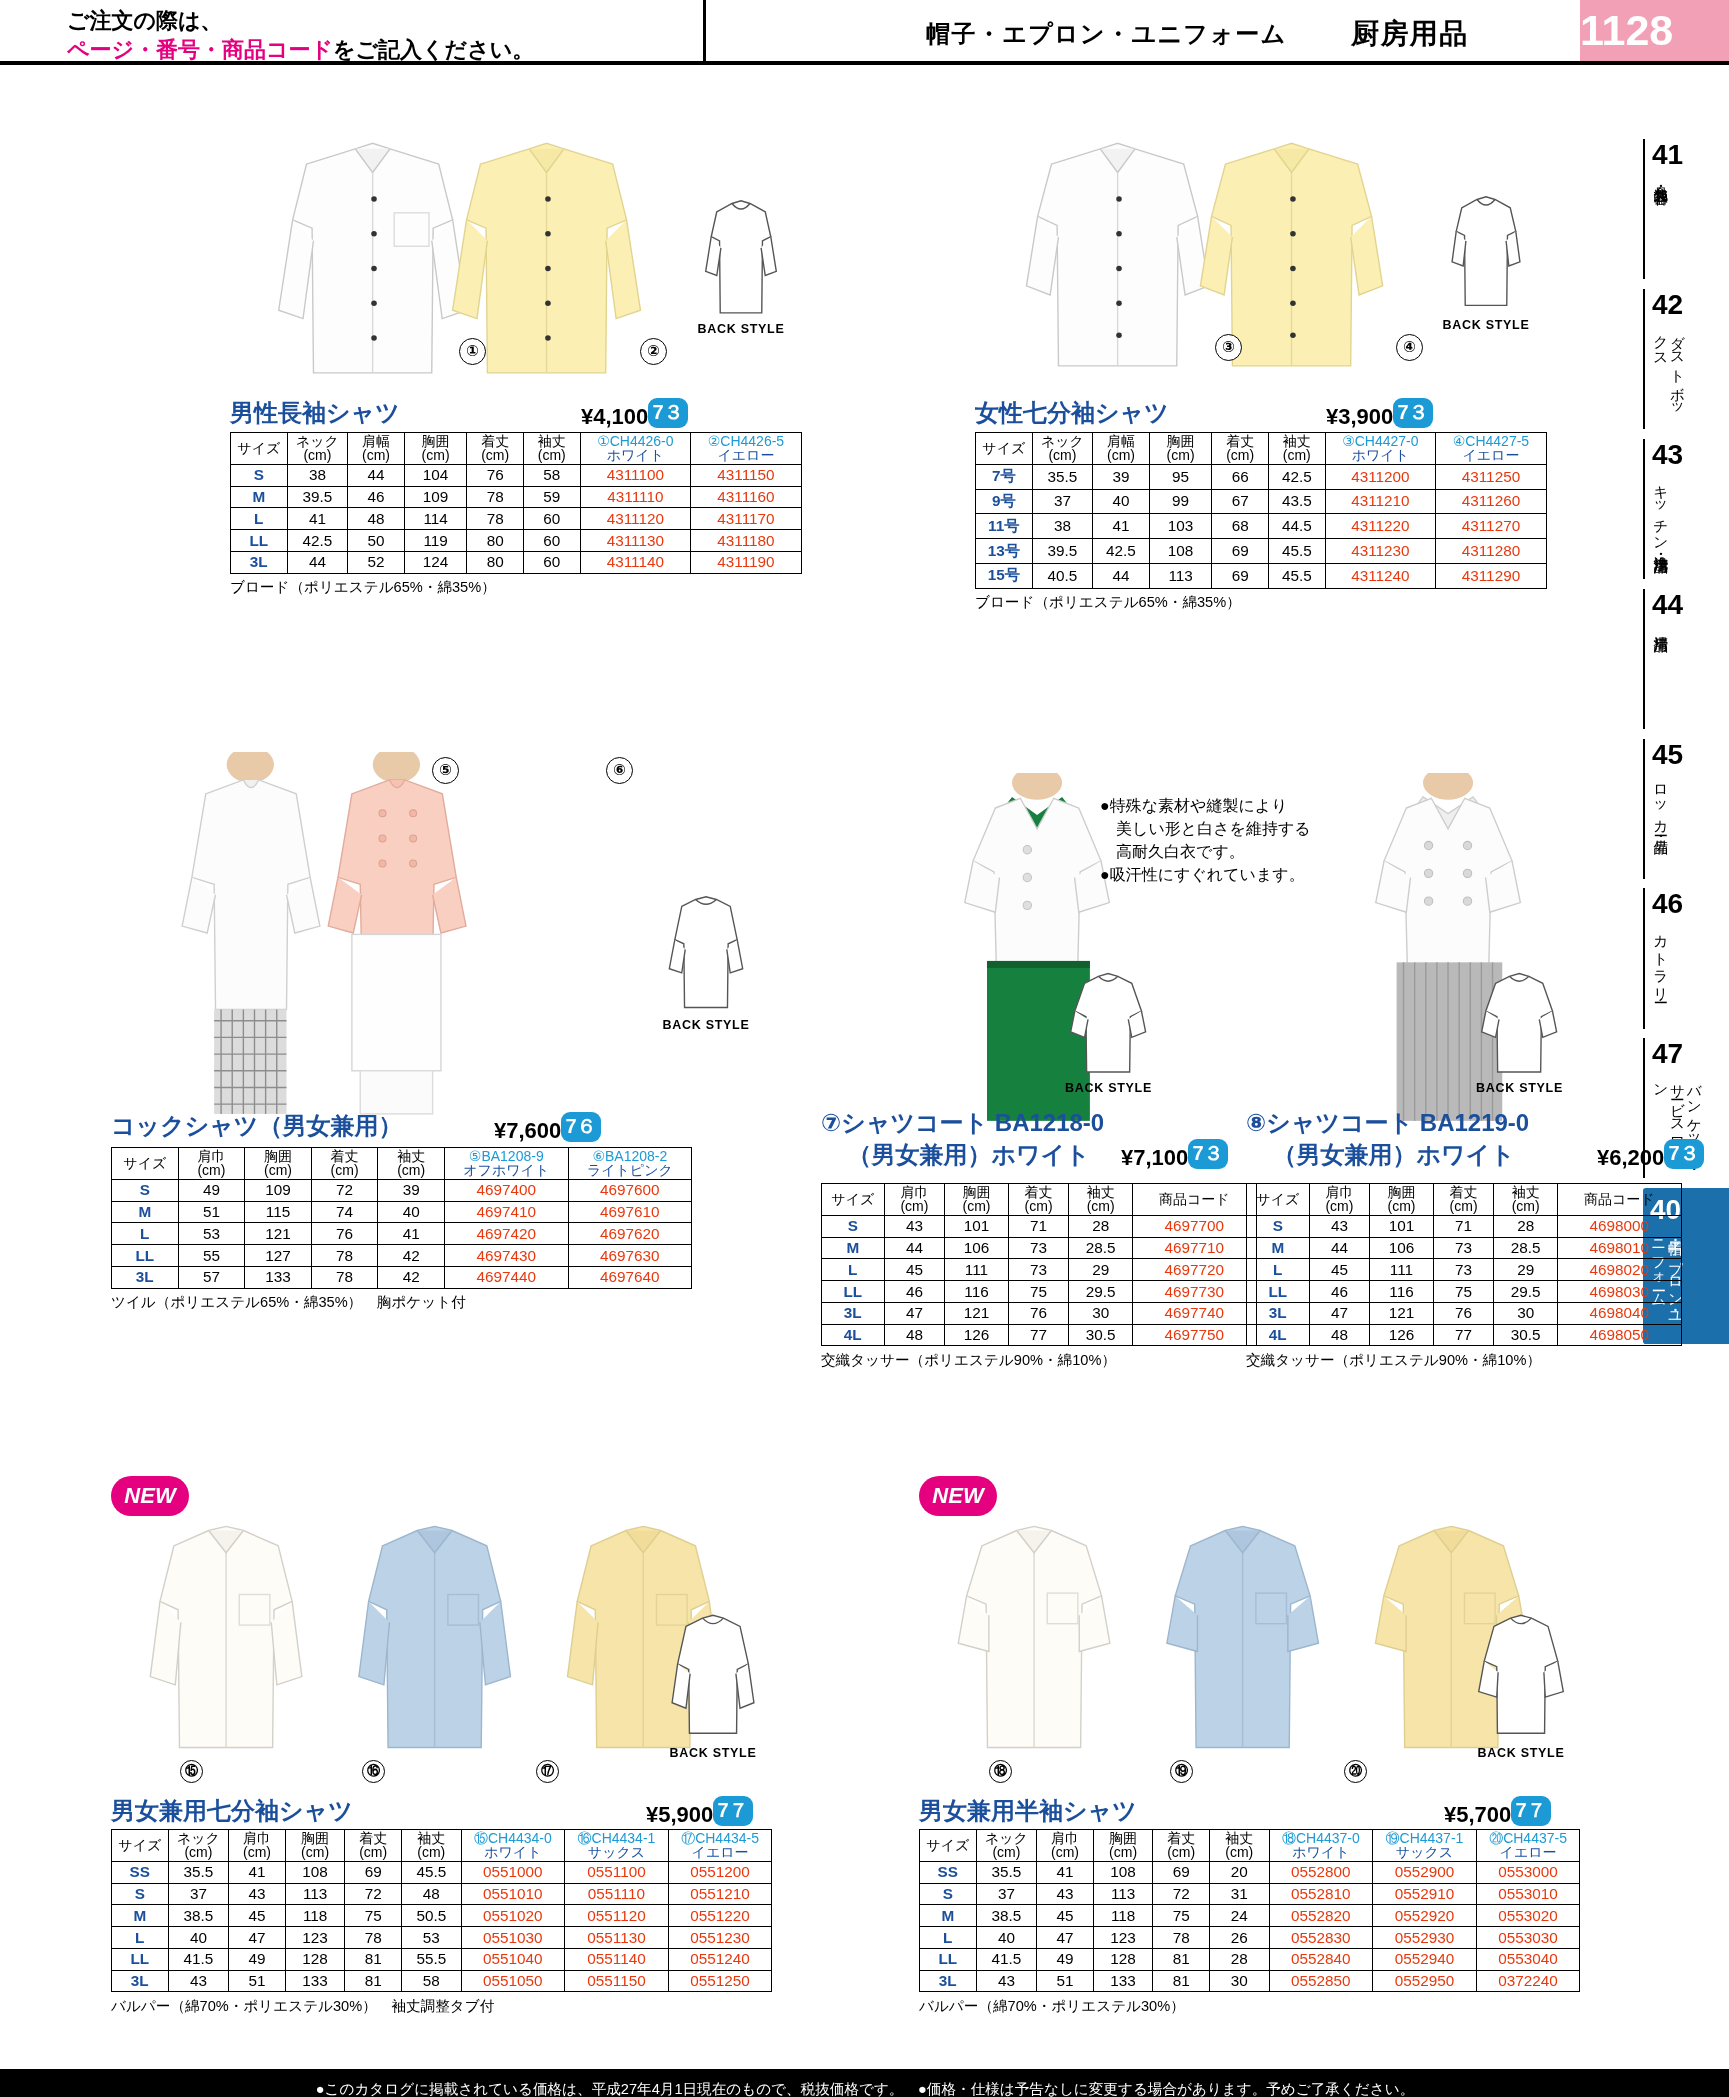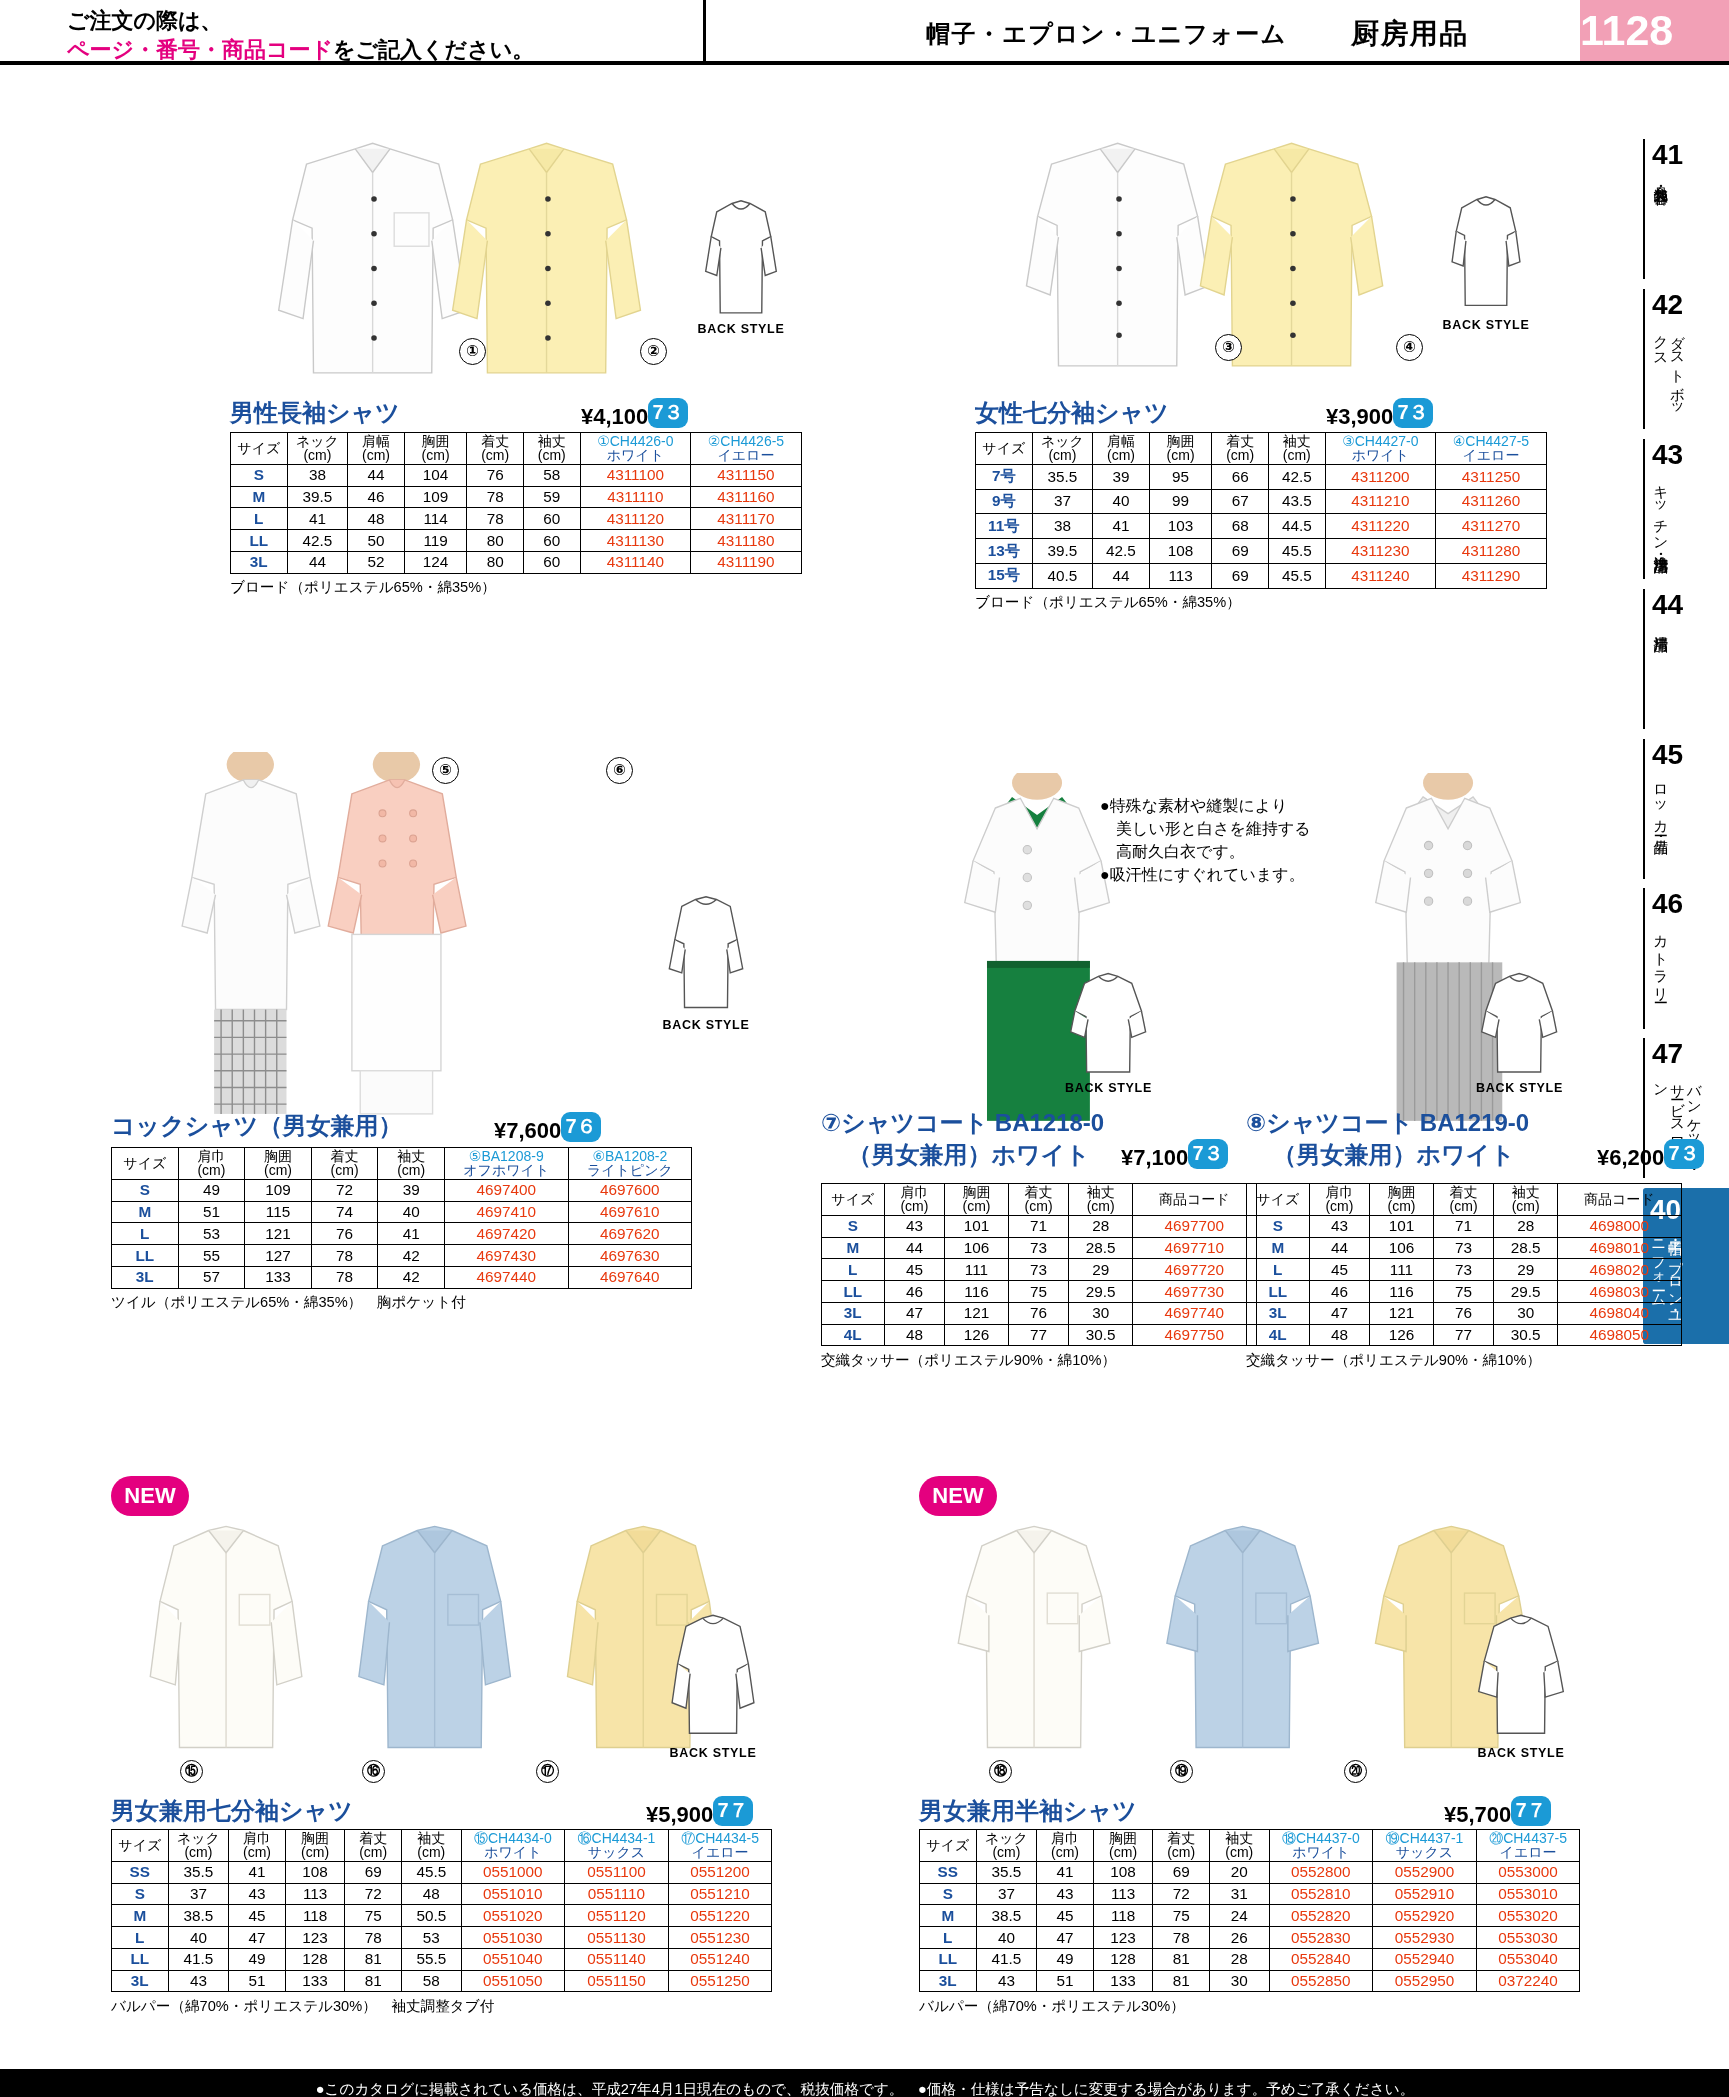--- a/index.html
+++ b/index.html
@@ -46,21 +46,21 @@
   .code-red{color:#e8380d;font-weight:bold;}
   .code-hdr{font-size:13.2px;line-height:14.6px;font-weight:bold;}
   .code-hdr .c1{color:#1b9ad6;}
   .code-hdr .c2{color:#1b4f9c;}
 
   
   .cnum{display:inline-block;width:25px;height:25px;border:1.4px solid #000;border-radius:50%;text-align:center;line-height:24px;font-size:15.3px;font-weight:bold;background:#fff;}
   .cnum.sm{width:21px;height:21px;line-height:19.5px;font-size:13.2px;border-width:1.4px;}
 
   
-  .newbadge{width:78px;height:40px;border-radius:20px;background:#e4007f;color:#fff;font-size:22px;font-weight:bold;text-align:center;line-height:40px;}
+  .newbadge{width:78px;height:40px;border-radius:20px;background:#e4007f;color:#fff;font-size:22px;font-weight:bold;font-style:italic;text-align:center;line-height:40px;}
   .note-bul{font-size:16px;line-height:23px;}
 
   .footer{position:absolute;left:0;bottom:0;width:1730px;height:28px;background:#000;color:#fff;font-size:14.6px;line-height:40px;text-align:center;}
 </style>
 </head>
 <body>
 
 <div class="header">
   <div class="hdr-note">
     <span>ご注文の際は、</span><br>

